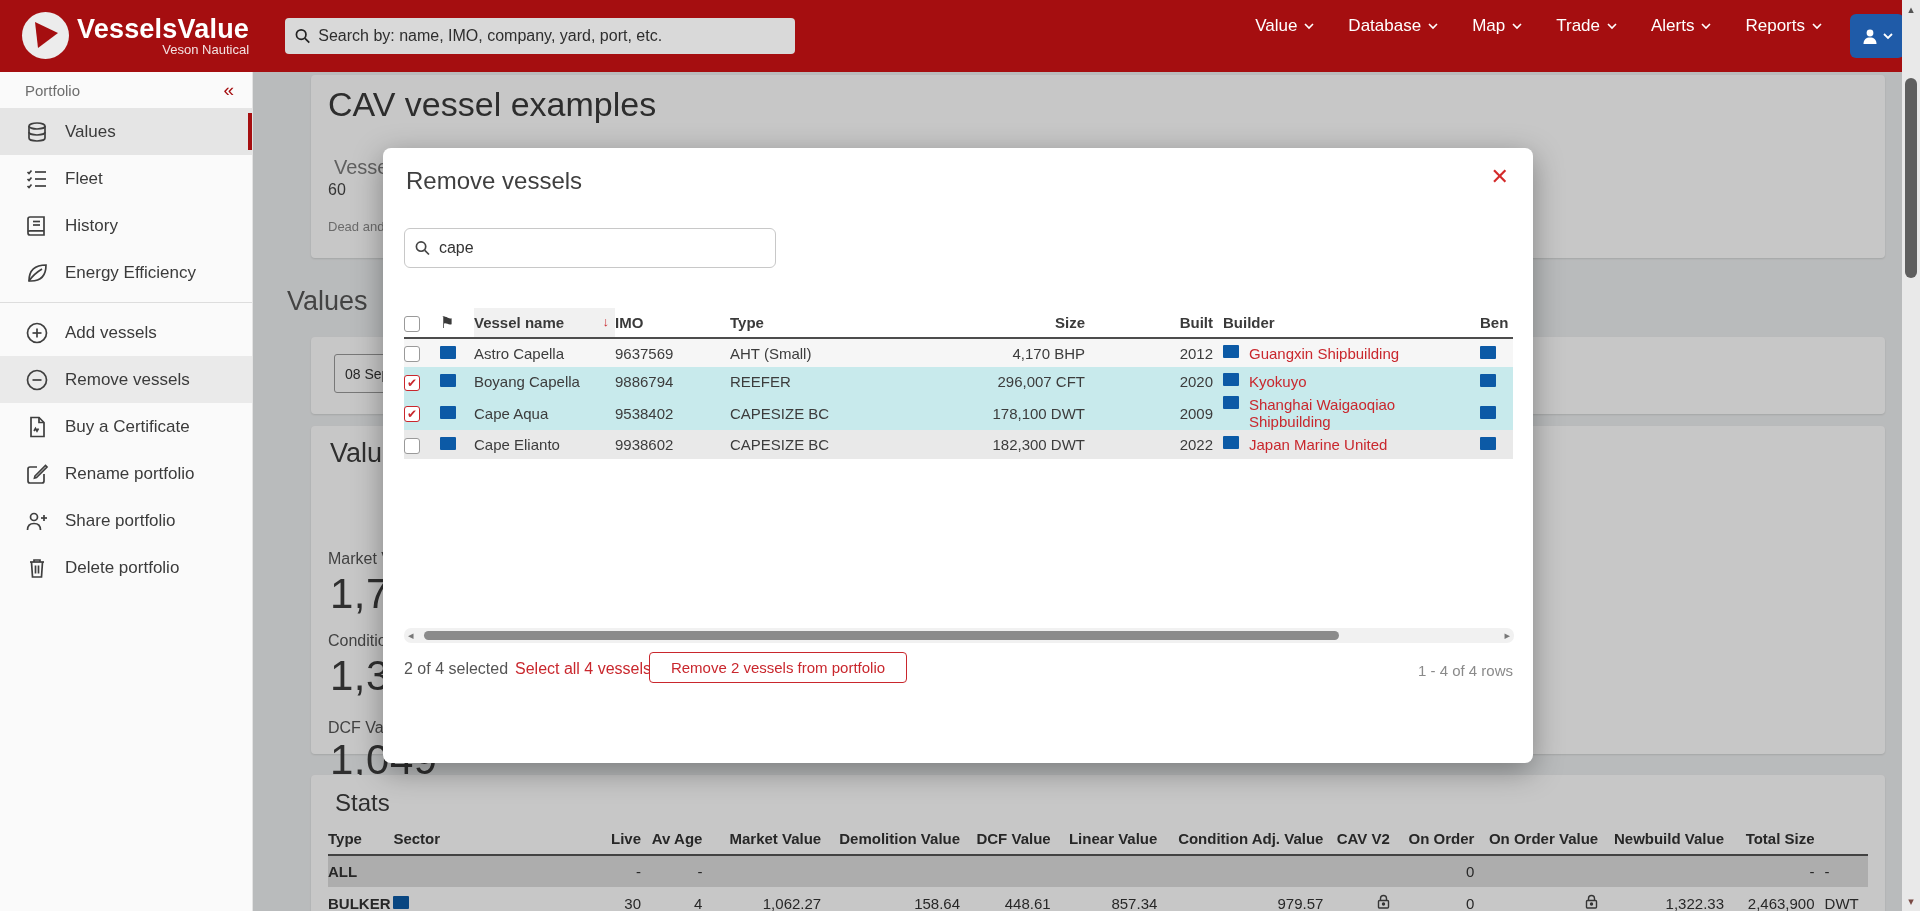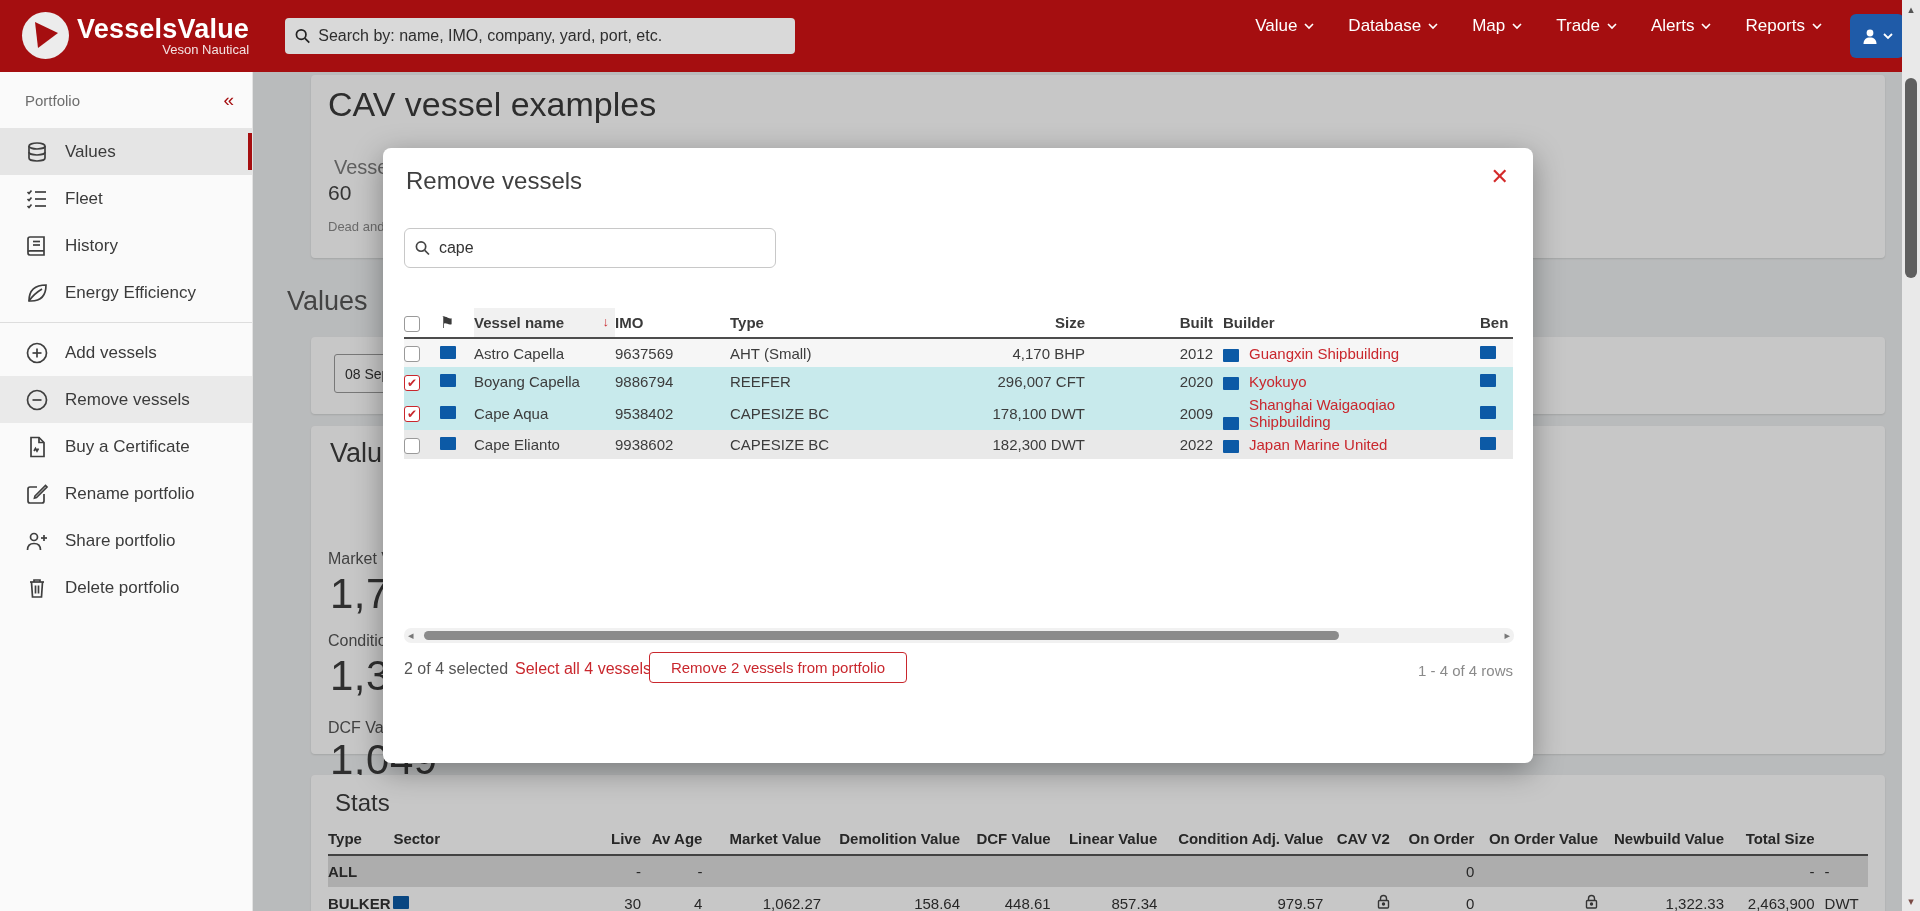--- a/index.html
+++ b/index.html
@@ -21,39 +21,39 @@
   .nav-search input::placeholder { color:#2e2e2e; opacity:1; }
   .nav-links { position:absolute; right:98px; top:0; height:52px; display:flex; gap:34px; align-items:center; }
   .nav-item { color:#fff; font-size:17px; display:flex; align-items:center; gap:7px; cursor:pointer; }
   .chev { width:10px; height:7px; }
   .user-btn { position:absolute; right:16px; top:14px; width:54px; height:44px; background:#1f5ba8;
     border-radius:6px; display:flex; align-items:center; justify-content:center; gap:4px; }
 
   
   .sidebar { position:absolute; left:0; top:72px; width:253px; bottom:0; background:#fafafa;
     border-right:1px solid #e3e3e3; z-index:20; }
-  .sb-head { height:56px; display:flex; align-items:center; padding:0 18px 0 25px; }
+  .sb-head { height:36px; display:flex; align-items:center; padding:0 18px 0 25px; }
   .sb-title { color:#6d6d6d; font-size:15px; flex:1; }
   .sb-collapse { color:#a50e10; font-size:19px; cursor:pointer; }
   .sb-item { height:47px; display:flex; align-items:center; padding-left:25px; position:relative;
     color:#3b3b3b; font-size:17px; cursor:pointer; }
   .sb-item .ic { width:24px; height:24px; margin-right:16px; flex:0 0 24px; }
   .sb-item.active { background:#e5e5e5; }
   .sb-item.active::after { content:""; position:absolute; right:0; top:5px; bottom:5px; width:4px; background:#a50e10; }
   .sb-item.hl { background:#eaeaea; }
   .sb-div { height:1px; background:#ddd; margin:6px 0; }
 
   
   .main { position:absolute; left:253px; top:72px; right:18px; bottom:0; background:#eef0f1; overflow:hidden; }
   .card { position:absolute; left:30px; width:1574px; background:#fff; border-radius:4px;
     box-shadow:0 1px 2px rgba(0,0,0,.12);margin-left:28px; }
   .header-card { top:3px; height:183px; }
   .page-title { position:absolute; left:17px; top:10px; font-size:34px; color:#3a3a3a; }
   .sum-label { position:absolute; top:81px; font-size:20px; color:#7c7c7c; }
-  .sum-value { position:absolute; top:106px; font-size:21px; color:#454545; }
+  .sum-value { position:absolute; top:106px; font-size:16px; color:#454545; }
   .sum-note { position:absolute; left:17px; top:144px; font-size:13px; color:#8a8a8a; }
   .section-title { position:absolute; left:34px; top:214px; font-size:27px; color:#565656; }
   .date-card { top:265px; height:77px; }
   .date-input { position:absolute; left:23px; top:17px; width:112px; height:39px; border:1px solid #9a9a9a;
     border-radius:3px; font-size:14px; color:#333; background:#fff; display:flex; align-items:center; padding-left:10px; }
   .values-card { top:354px; height:328px; }
   .vc-title { position:absolute; left:19px; top:12px; font-size:27px; color:#3d3d3d; }
   .metric-label { position:absolute; left:17px; font-size:16px; color:#555; }
   .metric-value { position:absolute; left:19px; font-size:42px; color:#3d3d3d; letter-spacing:.5px; }
   .info-i { color:#c9272d; font-style:italic; font-size:12px; vertical-align:super; margin-left:3px; }
@@ -87,21 +87,21 @@
   table.vtab .r { text-align:right; }
   table.vtab th.sorted { background:#f1f1f1; position:relative; }
   .sort-arrow { color:#c9272d; font-size:13px; position:absolute; right:6px; top:6px; }
   tr.vrow:nth-child(odd) td { background:#f6f6f6; }
   tr.vrow:nth-child(even) td { background:#e9e9e9; }
   tr.vrow.selected td { background:#c8eaec; }
   .vname, .vbuilder-name { color:#c9272d; cursor:pointer; }
   .cb { display:inline-block; width:16px; height:16px; border:1.5px solid #9a9a9a; border-radius:3px;
     background:#fff; vertical-align:middle; text-align:center; line-height:14px; font-size:12px; color:transparent; cursor:pointer; }
   .cb.checked { border-color:#c9272d; color:#c9272d; }
-  .builder-cell { display:flex; align-items:flex-end; gap:10px; }
+  .builder-cell { display:flex; align-items:flex-start; gap:10px; }
   .flag-glyph { font-size:16px; color:#3a3a3a; }
 
   .hscroll { position:absolute; left:21px; top:480px; width:1110px; height:15px; background:#f1f1f1; border-radius:7px; }
   .hs-arrow { position:absolute; top:1px; font-size:11px; color:#777; cursor:pointer; }
   .hs-thumb { position:absolute; left:20px; top:3px; width:915px; height:9px; background:#8b8b8b; border-radius:5px; cursor:grab; }
 
   .m-selected { position:absolute; left:21px; top:512px; font-size:16px; color:#555; }
   .m-selectall { position:absolute; left:132px; top:512px; font-size:16px; color:#c9272d; cursor:pointer; }
   .m-removebtn { position:absolute; left:266px; top:504px; width:258px; height:31px; background:#fff;
     border:1px solid #c9272d; border-radius:4px; color:#c9272d; font-size:15px; font-family:inherit; cursor:pointer; }

